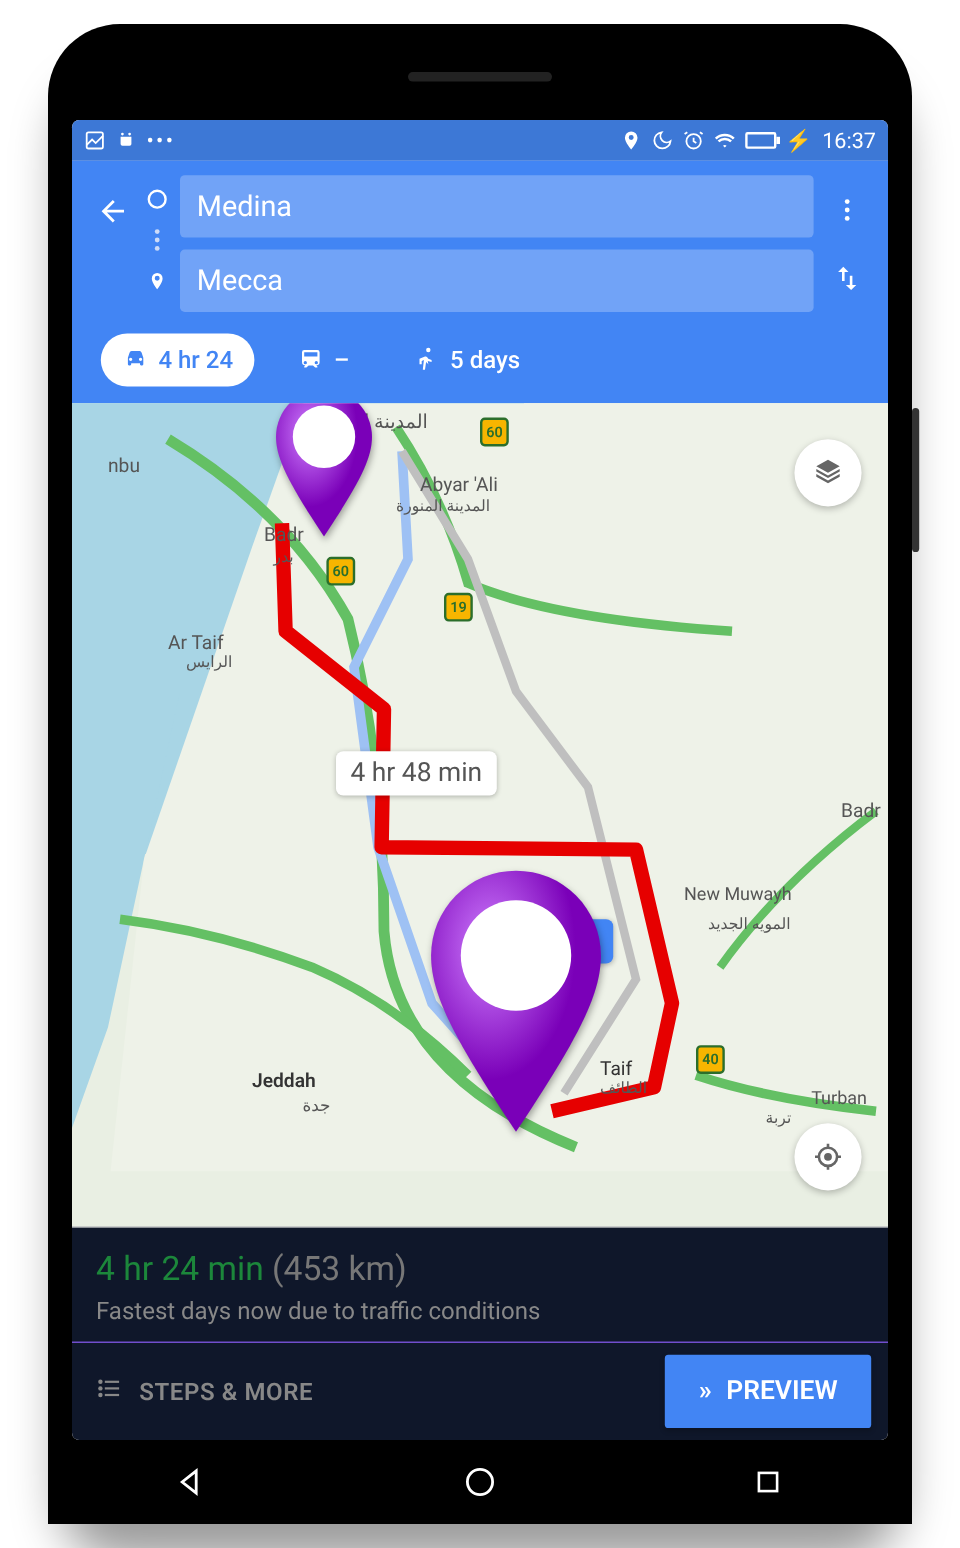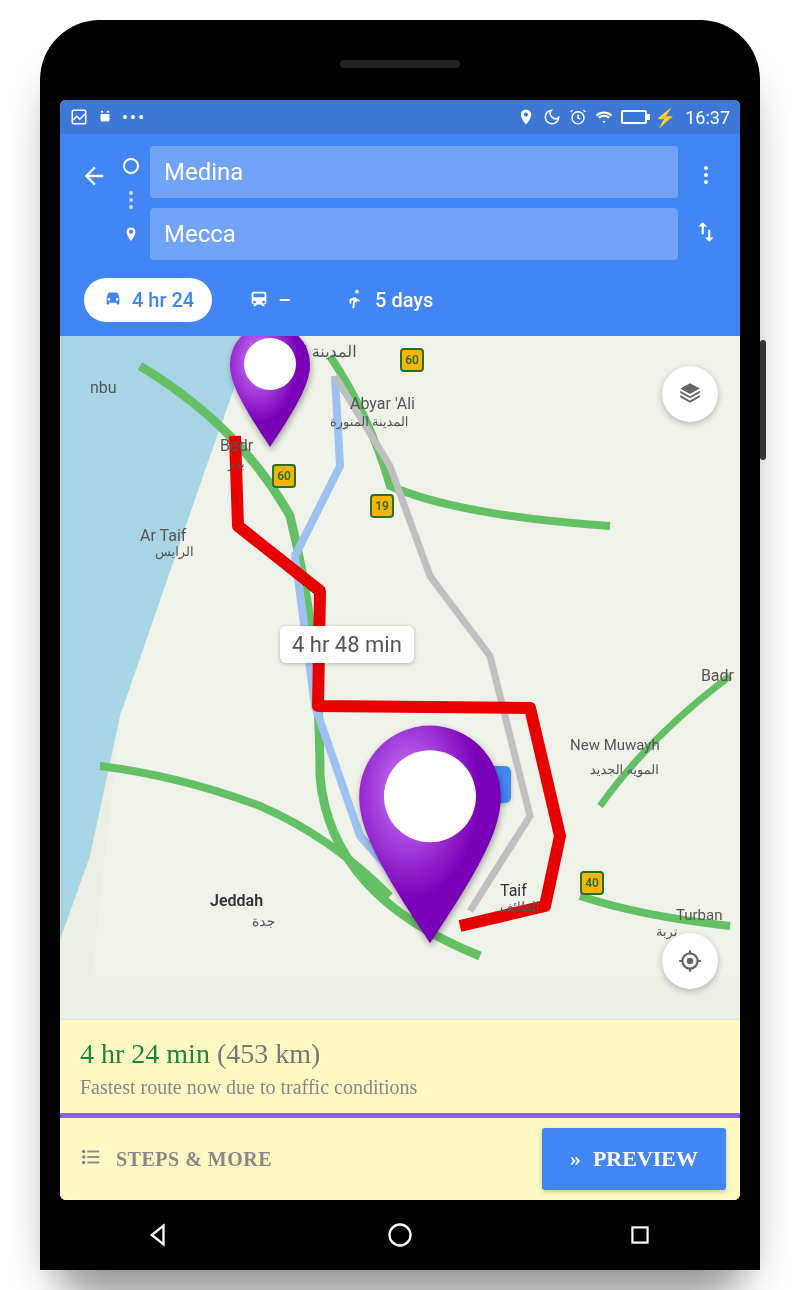--- a/index.html
+++ b/index.html
@@ -125,28 +125,28 @@
   .tooltip {
     position:absolute; background:#fff; border-radius:6px;
     padding:6px 12px; font-size:22px; color:#555;
     box-shadow:0 1px 4px rgba(0,0,0,0.25);
   }
   .tooltip.primary { background:#4285f4; color:#fff;}
   .purple-pin { position:absolute; transform:translate(-50%,-100%);}
   .purple-pin svg { filter: drop-shadow(1px 3px 3px rgba(0,0,0,0.35));}
   
   .detail {
-    background:#fef9c3; border-top:1px solid #e0e0e0;font-family:Liberation Serif, serif;
+    background:#0f172a; border-top:1px solid #e0e0e0;
   }
   .detail-top { padding:18px 20px 14px 20px;}
   .detail-title { font-size:28px; color:#777;}
   .detail-title .dur { color:#1c873b;}
   .detail-sub { font-size:20px; color:#888; margin-top:6px;}
   .detail-actions {
-    display:flex; border-top:5px solid #8b5cf6;
+    display:flex; border-top:1px solid #8b5cf6;
   }
   .steps-btn {
     flex:1; display:flex; align-items:center; gap:14px;
     padding:18px 20px; color:#888; font-size:20px; font-weight:600;
     letter-spacing:0.5px; cursor:pointer;
   }
   .preview-btn {
     background:#4285f4; color:#fff; font-size:22px; font-weight:600;
     padding:18px 28px; display:flex; align-items:center; gap:12px;
     margin:10px 14px 10px 0; border-radius:3px; cursor:pointer;
@@ -305,21 +305,21 @@
       <div class="map-label" style="top:190px; left:80px;">Ar Taif</div>
       <div class="map-label" style="top:208px; left:95px; font-size:13px;">الرايس</div>
       <div class="map-label" style="top:330px; right:6px;">Badr</div>
       <div class="map-label" style="top:400px; left:510px; font-size:15px;">New Muwayh</div>
       <div class="map-label" style="top:426px; left:530px; font-size:13px;">المويه الجديد</div>
       <div class="map-label" style="top:555px; left:150px; font-weight:600; color:#333;">Jeddah</div>
       <div class="map-label" style="top:577px; left:192px; font-size:14px;">جدة</div>
       <div class="map-label" style="top:545px; left:440px; font-size:16px; color:#333;">Taif</div>
       <div class="map-label" style="top:563px; left:440px; font-size:13px;">الطائف</div>
       <div class="map-label" style="top:570px; left:580px; font-size:15px;margin-left:36px;">Turban</div>
-      <div class="map-label" style="top:588px; left:596px; font-size:13px;">تربة</div>
+      <div class="map-label" style="top:588px; left:578px; font-size:13px;">تربة</div>
 
       <div class="shield" style="top:12px; left:340px;">60</div>
       <div class="shield" style="top:128px; left:212px;">60</div>
       <div class="shield" style="top:158px; left:310px;">19</div>
       <div class="shield" style="top:535px; left:520px;">40</div>
 
       <div class="tooltip" style="top:290px; left:220px;">4 hr 48 min</div>
       <div class="tooltip primary" style="top:430px; left:390px;">min</div>
 
       <div class="purple-pin" style="top:120px; left:210px;">
@@ -360,21 +360,21 @@
           </svg>
       </div>
     </div>
 
     <div class="detail">
       <div class="detail-top">
         <div class="detail-title">
           <span class="dur">4 hr 24 min</span>
           <span>(453 km)</span>
         </div>
-        <div class="detail-sub">Fastest route now due to traffic conditions</div>
+        <div class="detail-sub">Fastest days now due to traffic conditions</div>
       </div>
       <div class="detail-actions">
         <div class="steps-btn">
           <span>
             <svg width="22" height="22" viewBox="0 0 24 24" fill="#888">
                 <circle cx="4" cy="6" r="2"></circle>
                 <circle cx="4" cy="12" r="2"></circle>
                 <circle cx="4" cy="18" r="2"></circle>
                 <rect x="8" y="5" width="13" height="2"></rect>
                 <rect x="8" y="11" width="13" height="2"></rect>

